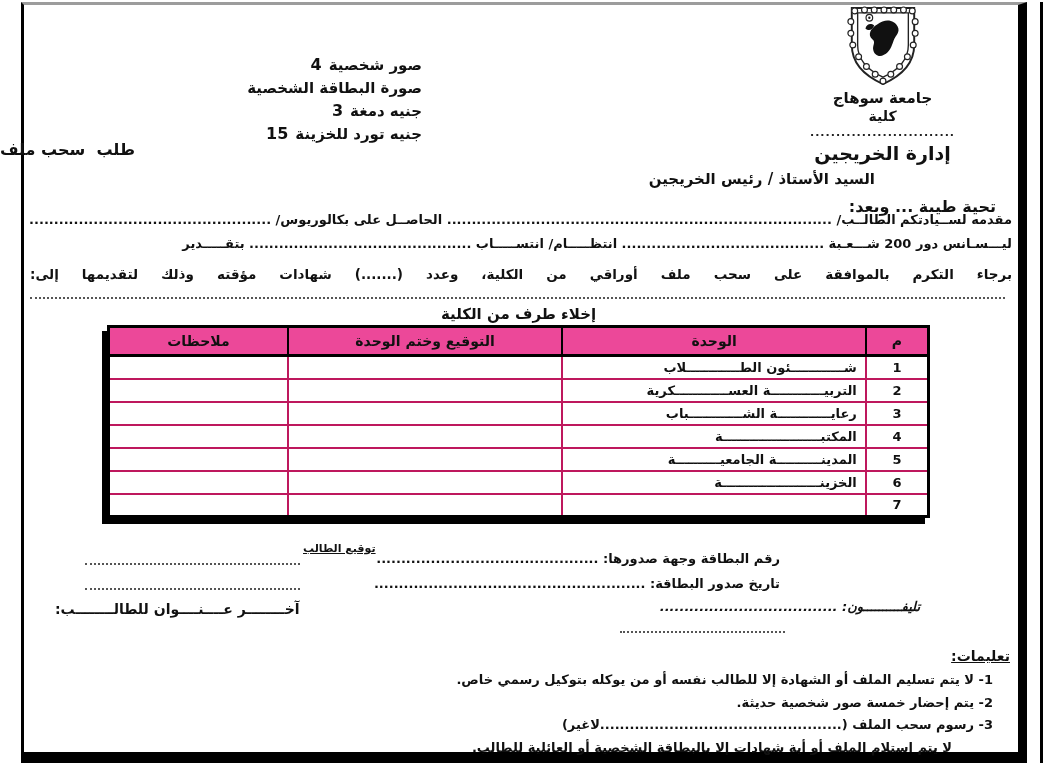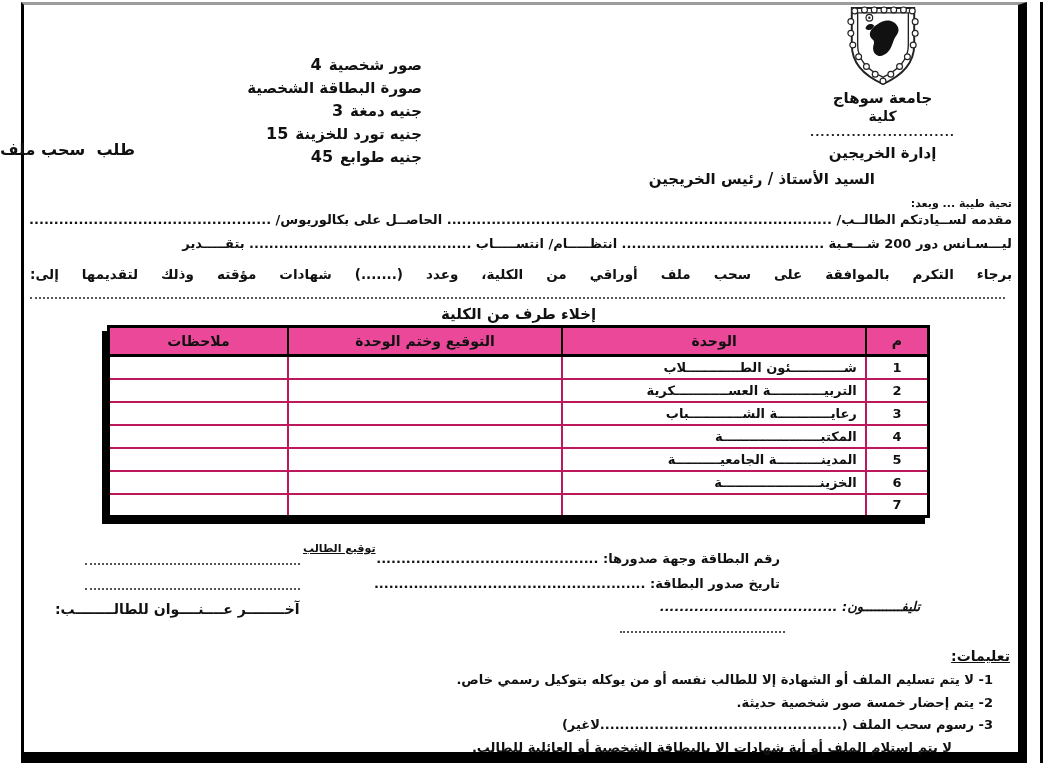--- a/index.html
+++ b/index.html
@@ -18,27 +18,27 @@
              height:23px; font-size:15px; direction:ltr; }
   .req-amount { font-size:16px; }
   .req-label { direction:rtl;margin-top:48px; }
 
   
   .letterhead { position:absolute; top:5px; left:795px; width:175px; text-align:center; }
   .logo-wrap { width:78px; height:82px; margin:0 auto 2px auto; }
   .univ-name { font-size:15px; line-height:19px; }
   .fac-label { font-size:14px; line-height:17px; }
   .fac-dots  { font-size:11px; line-height:15px; letter-spacing:1px; color:#222; }
-  .dept-name { font-size:15px; line-height:21px; margin-top:3px; }
+  .dept-name { font-size:19px; line-height:21px; margin-top:3px; }
 
   
   .form-title { position:absolute; top:140px; left:0; width:1050px; text-align:left;
                 font-size:16px; white-space:pre; }
   .salutation { position:absolute; top:170px; right:175px; font-size:15px; direction:rtl; }
-  .greeting   { position:absolute; top:197px; right:38px; font-size:11px; direction:rtl; }
+  .greeting   { position:absolute; top:197px; right:54px; font-size:16px; direction:rtl; }
   .fill-line  { position:absolute; left:28px; right:38px; direction:rtl; text-align:right;
                 font-size:13px; white-space:nowrap; overflow:hidden; }
   .request    { position:absolute; top:266px; left:30px; right:38px; direction:rtl;
                 font-size:13.5px; text-align:justify; text-align-last:justify; }
   .dot-rule   { position:absolute; border-bottom:2px dotted #555; }
 
   
   .tbl-title { position:absolute; top:305px; left:107px; width:823px; text-align:center; font-size:15px; }
   table.clearance { position:absolute; top:325px; left:107px; width:823px;
                     border-collapse:collapse; border:3px solid #000;
@@ -74,24 +74,20 @@
     <span class="req-amount"></span>
     <span class="req-label">صورة البطاقة الشخصية</span>
   </div>
   <div class="req-row">
     <span class="req-amount">3</span>
     <span class="req-label">جنيه دمغة</span>
   </div>
   <div class="req-row">
     <span class="req-amount">15</span>
     <span class="req-label">جنيه تورد للخزينة</span>
-  </div>
-  <div class="req-row">
-    <span class="req-amount">45</span>
-    <span class="req-label">جنيه طوابع</span>
   </div>
 </div>
 
 <div class="letterhead">
   <div class="logo-wrap">
     <svg width="78" height="82" viewBox="0 0 80 84">
       <path d="M8 3 h64 v38 c0 20 -14 32 -32 40 c-18 -8 -32 -20 -32 -40 Z" fill="#fff" stroke="#222" stroke-width="2"></path>
       <path d="M14 8 h52 v33 c0 16 -11 26 -26 33 c-15 -7 -26 -17 -26 -33 Z" fill="none" stroke="#222" stroke-width="1.4"></path>
       <g fill="#fff" stroke="#222" stroke-width="1.2">
         <circle cx="11" cy="6" r="3"></circle>

